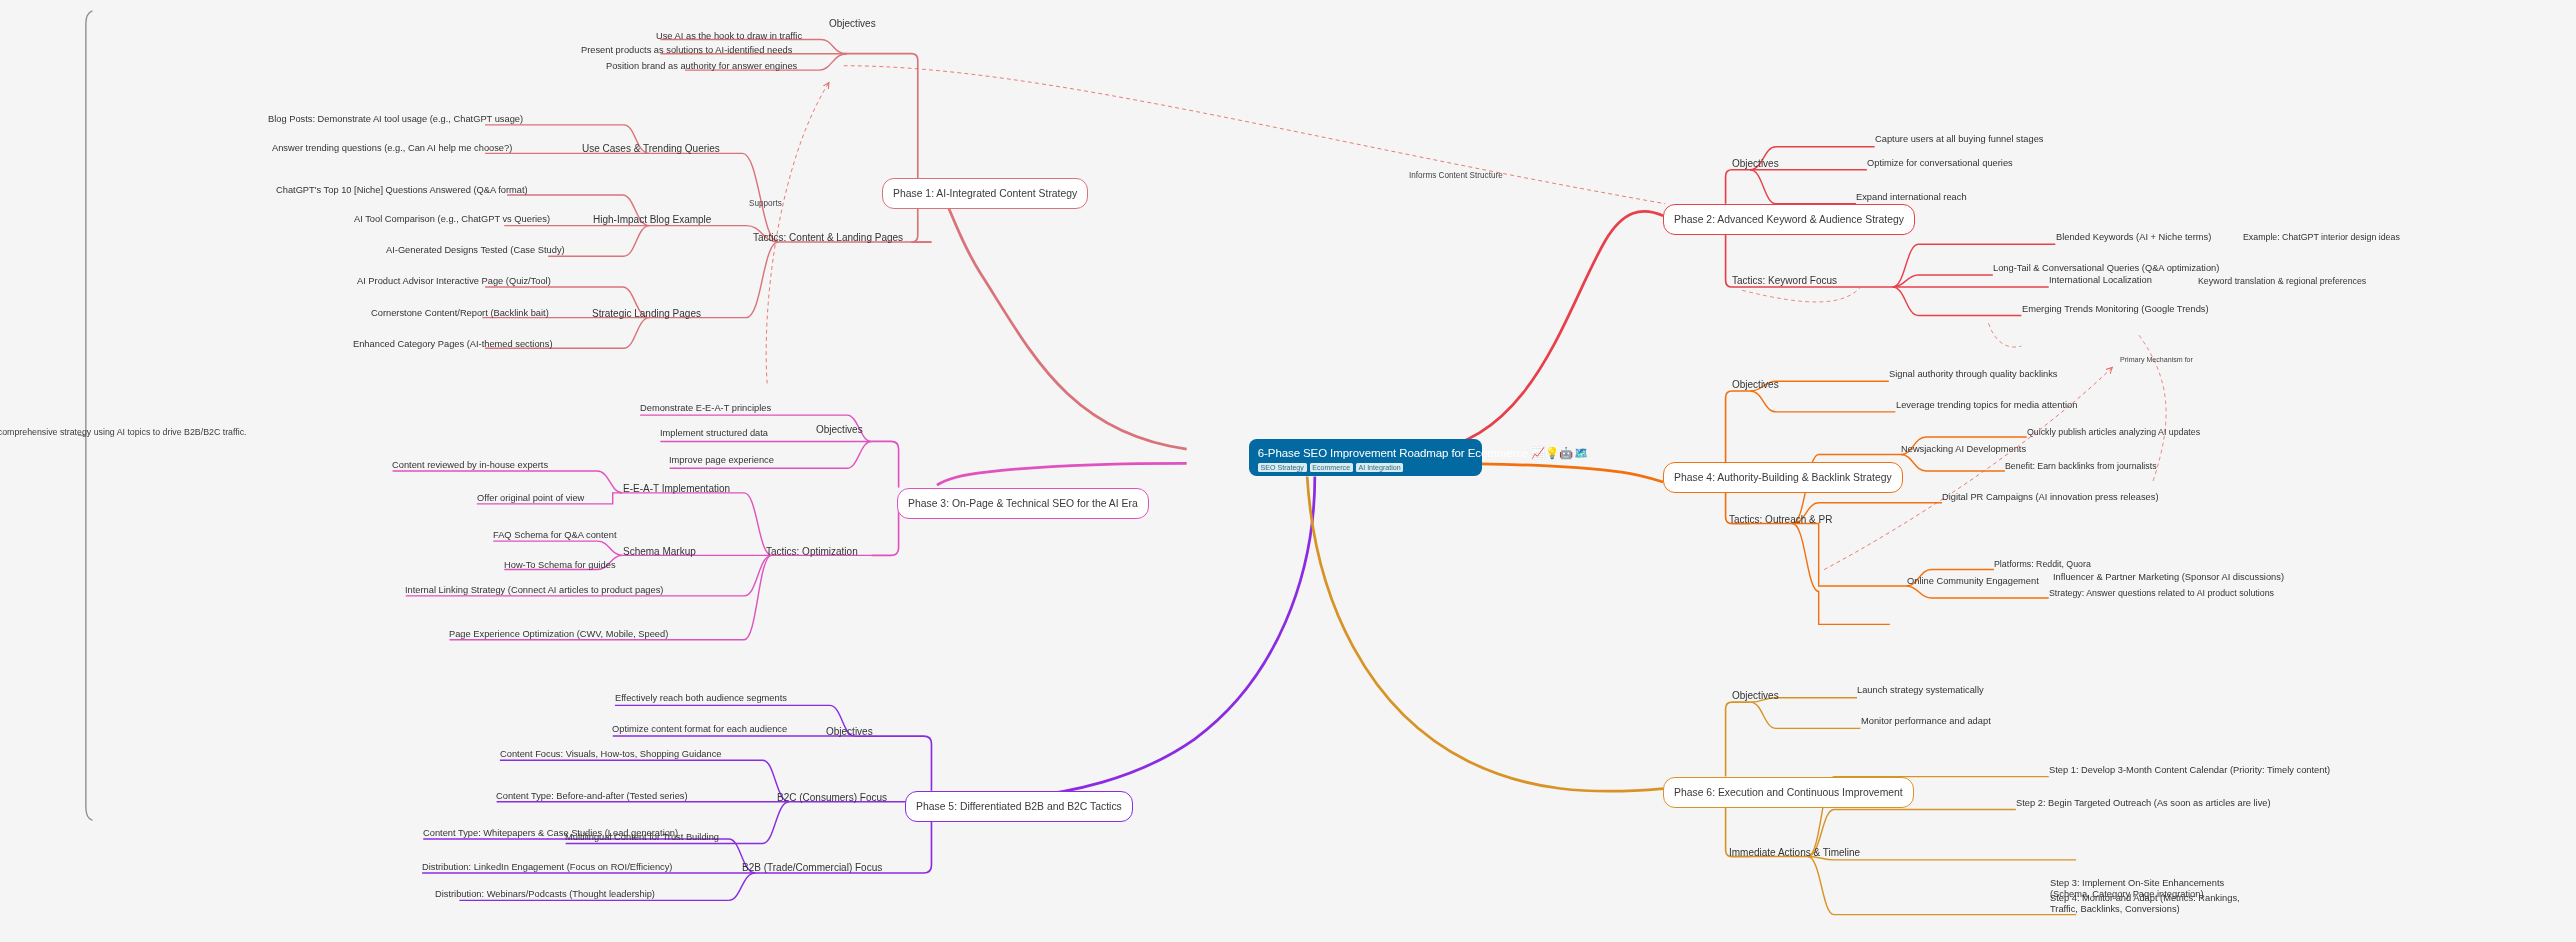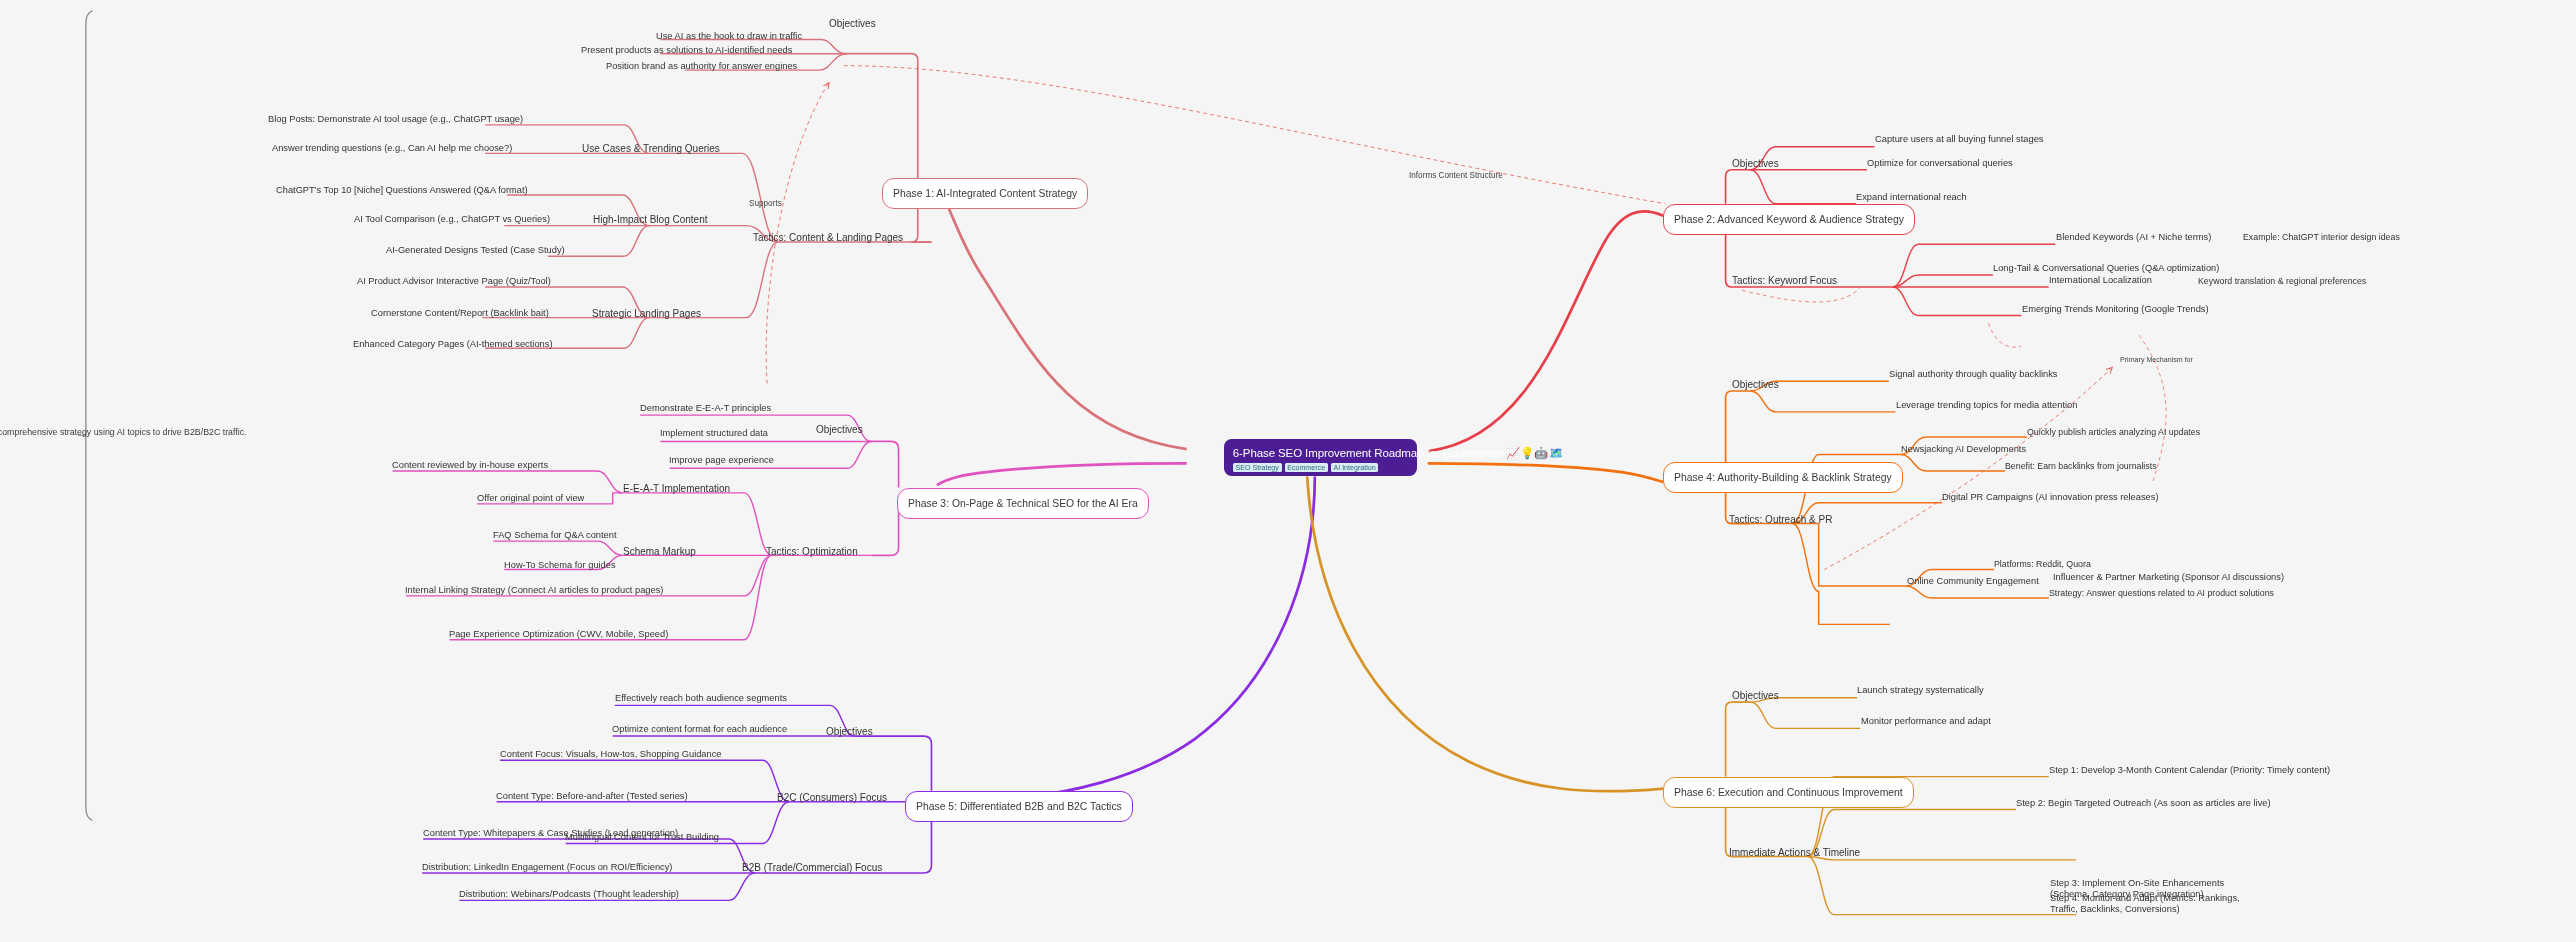--- a/index.html
+++ b/index.html
@@ -21,22 +21,22 @@
          padding:0 10px;height:31px;box-sizing:border-box;
          font-size:10.4px;color:#3a3a3a;white-space:nowrap;}
   .p1{border:1.6px solid #d9737a;}
   .p2{border:1.6px solid #e8404a;}
   .p3{border:1.6px solid #e052c0;}
   .p4{border:1.6px solid #f2700e;}
   .p5{border:1.6px solid #8b2be2;}
   .p6{border:1.6px solid #d89326;}
 
   
-  #central{position:absolute;left:1224px;top:439px;width:193px;height:37px;
-           background:#4c1d95;border-radius:7.7px;padding:6.6px 8.8px 5.5px 8.8px;
+  #central{position:absolute;left:1249px;top:439px;width:233px;height:37px;
+           background:#0369a1;border-radius:7.7px;padding:6.6px 8.8px 5.5px 8.8px;
            box-sizing:border-box;}
   #central-title{color:#fff;font-size:11.5px;white-space:nowrap;letter-spacing:-0.1px;}
   #central-tags{margin-top:3.8px;display:flex;gap:3px;}
   #central-tags span{background:#d9ecf3;color:#2c6b7d;font-size:7.1px;
                      border-radius:1.6px;padding:0.5px 2.7px;white-space:nowrap;}
 </style>
 </head>
 <body>
 
 <svg id="mindmap" viewBox="0 0 4702 1720" xmlns="http://www.w3.org/2000/svg">
@@ -218,21 +218,21 @@
 <div class="lbl d3" style="left:656px;top:31px;">Use AI as the hook to draw in traffic</div>
 <div class="lbl d3" style="left:581px;top:45px;">Present products as solutions to AI-identified needs</div>
 <div class="lbl d3" style="left:606px;top:61px;">Position brand as authority for answer engines</div>
 
 <div class="lbl d2" style="left:753px;top:232px;">Tactics: Content &amp; Landing Pages</div>
 
 <div class="lbl d2" style="left:582px;top:143px;">Use Cases &amp; Trending Queries</div>
 <div class="lbl d3" style="left:268px;top:114px;">Blog Posts: Demonstrate AI tool usage (e.g., ChatGPT usage)</div>
 <div class="lbl d3" style="left:272px;top:143px;">Answer trending questions (e.g., Can AI help me choose?)</div>
 
-<div class="lbl d2" style="left:593px;top:214px;">High-Impact Blog Content</div>
+<div class="lbl d2" style="left:593px;top:214px;">High-Impact Blog Example</div>
 <div class="lbl d3" style="left:276px;top:185px;">ChatGPT's Top 10 [Niche] Questions Answered (Q&amp;A format)</div>
 <div class="lbl d3" style="left:354px;top:214px;">AI Tool Comparison (e.g., ChatGPT vs Queries)</div>
 <div class="lbl d3" style="left:386px;top:245px;">AI-Generated Designs Tested (Case Study)</div>
 
 <div class="lbl d2" style="left:592px;top:308px;">Strategic Landing Pages</div>
 <div class="lbl d3" style="left:357px;top:276px;">AI Product Advisor Interactive Page (Quiz/Tool)</div>
 <div class="lbl d3" style="left:371px;top:308px;">Cornerstone Content/Report (Backlink bait)</div>
 <div class="lbl d3" style="left:353px;top:339px;">Enhanced Category Pages (AI-themed sections)</div>
 
 <div class="lbl d2" style="left:1732px;top:158px;">Objectives</div>
@@ -288,21 +288,21 @@
 <div class="lbl d3" style="left:612px;top:724px;">Optimize content format for each audience</div>
 
 <div class="lbl d2" style="left:777px;top:792px;">B2C (Consumers) Focus</div>
 <div class="lbl d3" style="left:500px;top:749px;">Content Focus: Visuals, How-tos, Shopping Guidance</div>
 <div class="lbl d3" style="left:496px;top:791px;">Content Type: Before-and-after (Tested series)</div>
 <div class="lbl d3" style="left:565px;top:832px;">Multilingual Content for Trust Building</div>
 
 <div class="lbl d2" style="left:742px;top:862px;">B2B (Trade/Commercial) Focus</div>
 <div class="lbl d3" style="left:423px;top:828px;">Content Type: Whitepapers &amp; Case Studies (Lead generation)</div>
 <div class="lbl d3" style="left:422px;top:862px;">Distribution: LinkedIn Engagement (Focus on ROI/Efficiency)</div>
-<div class="lbl d3" style="left:459px;top:889px;">Distribution: Webinars/Podcasts (Thought leadership)</div>
+<div class="lbl d3" style="left:435px;top:889px;">Distribution: Webinars/Podcasts (Thought leadership)</div>
 
 <div class="lbl d2" style="left:1732px;top:690px;">Objectives</div>
 <div class="lbl d3" style="left:1857px;top:685px;">Launch strategy systematically</div>
 <div class="lbl d3" style="left:1861px;top:716px;">Monitor performance and adapt</div>
 
 <div class="lbl d2" style="left:1729px;top:847px;">Immediate Actions &amp; Timeline</div>
 <div class="lbl d3" style="left:2049px;top:765px;">Step 1: Develop 3-Month Content Calendar (Priority: Timely content)</div>
 <div class="lbl d3" style="left:2016px;top:798px;">Step 2: Begin Targeted Outreach (As soon as articles are live)</div>
 <div class="lbl d3 wrap" style="left:2050px;top:838px;width:197px;margin-top:40px;">Step 3: Implement On-Site Enhancements (Schema, Category Page integration)</div>
 <div class="lbl d3 wrap" style="left:2050px;top:893px;width:209px;">Step 4: Monitor and Adapt (Metrics: Rankings, Traffic, Backlinks, Conversions)</div>

